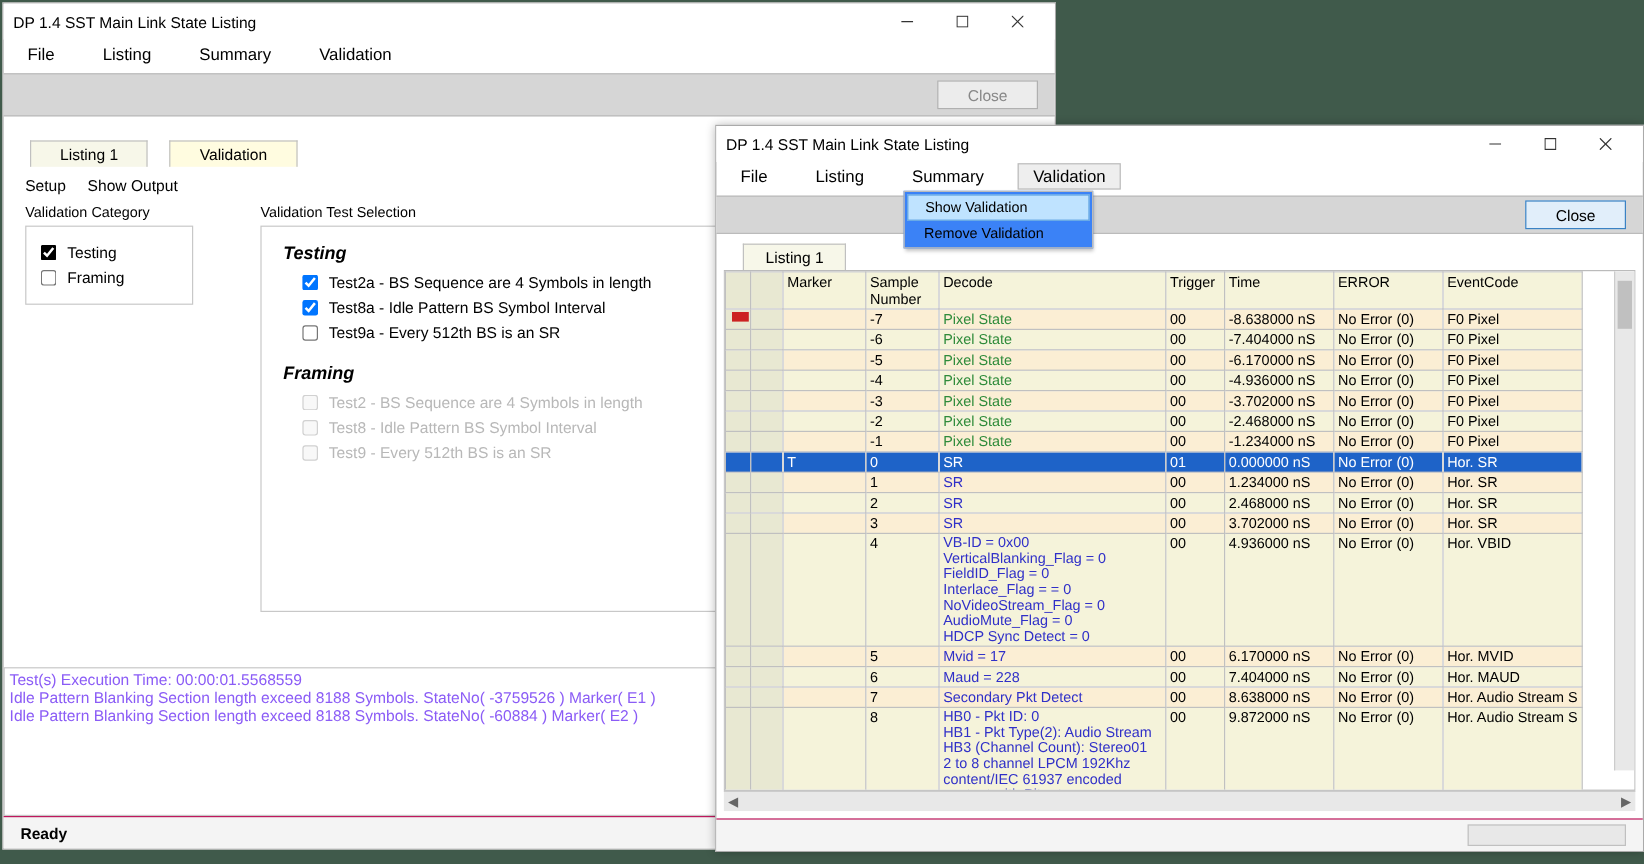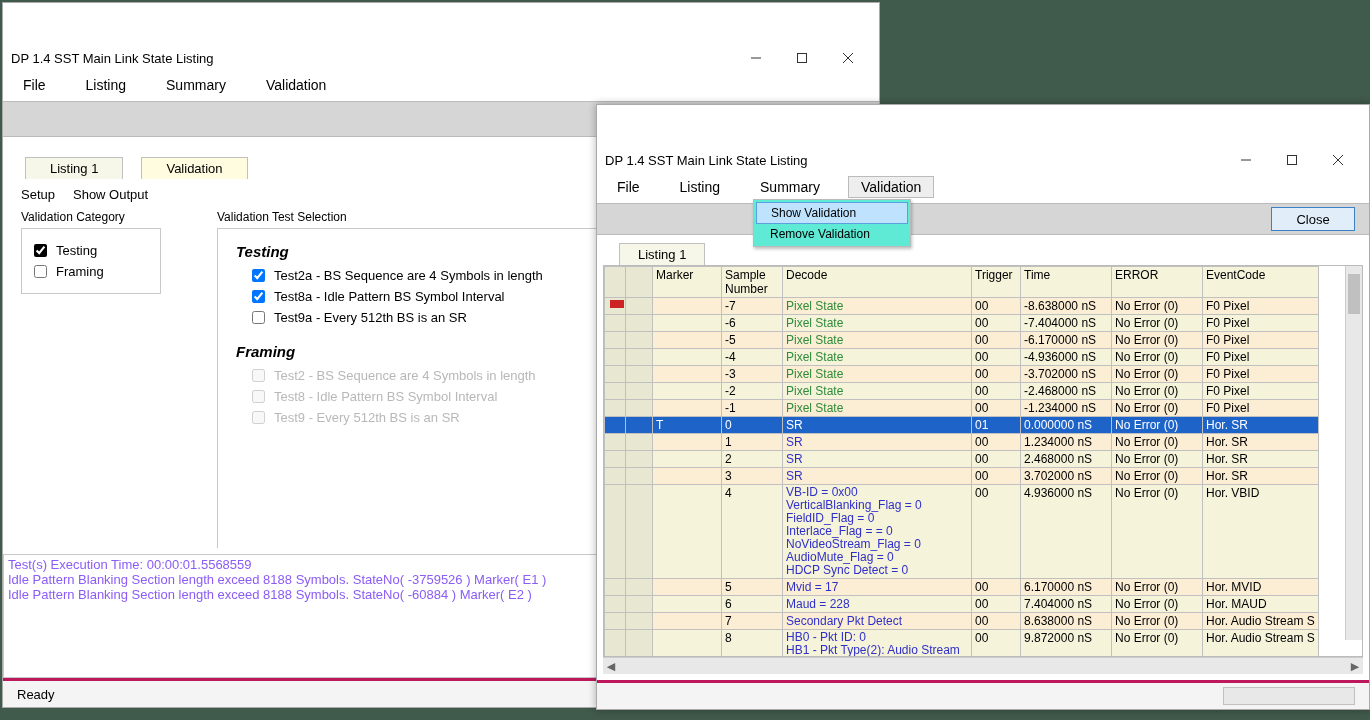--- a/index.html
+++ b/index.html
@@ -1,18 +1,18 @@
 <!DOCTYPE html>
 <html><head>
 <meta charset="utf-8">
 <style>
 html,body{margin:0;padding:0;font-family:"Segoe UI",Tahoma,sans-serif;font-size:13px;color:#000;}
 body{background:#405a4b;width:1370px;height:720px;overflow:hidden;position:relative;}
 .window{position:absolute;background:#fff;border:1px solid #aaa;display:flex;flex-direction:column;}
-.titlebar{display:flex;align-items:center;height:30px;padding:0 8px;background:#fff;margin-top:40px;}
+.titlebar{display:flex;align-items:center;height:30px;padding:0 8px;background:#fff;}
 .titlebar .title{flex:1;font-size:13px;}
 .titlebar .sysbtns{display:flex;}
 .sysbtn{width:46px;height:30px;display:flex;align-items:center;justify-content:center;font-size:13px;color:#333;}
 .sysbtn svg{pointer-events:none;}
 .menubar{display:flex;gap:16px;height:24px;align-items:center;padding:0 8px 4px 8px;font-size:14px;position:relative;}
 .menubar .menuitem{padding:2px 12px;}
 .menubar .menuitem.active{background:#eee;border:1px solid #bbb;}
 .toolbar-area{background:#d6d6d6;border-top:1px solid #bbb;border-bottom:1px solid #bbb;height:34px;display:flex;align-items:center;justify-content:flex-end;padding-right:14px;}
 .closebtn{background:#ececec;border:1px solid #b0b0b0;color:#888;width:82px;height:22px;font-size:13px;display:flex;align-items:center;justify-content:center;}
 .closebtn.enabled{background:#e1eefa;border:1px solid #3a82c4;color:#000;}
@@ -27,25 +27,25 @@
 .panel-label{font-size:12px;margin-bottom:4px;}
 .panel-box{border:1px solid #c8c8c8;padding:10px 8px;}
 .checkrow{display:flex;align-items:center;gap:6px;margin:2px 0;font-size:13px;}
 .checkrow input{accent-color:#000;}
 .rightpanel{flex:1;padding:0 8px 0 6px;overflow:hidden;margin-left:44px;}
 .rpbox{border:1px solid #c8c8c8;padding:10px 18px;height:300px;overflow:auto;}
 .grouphead{font-style:italic;font-weight:bold;font-size:15px;margin:4px 0 6px 0;}
 .optrow{display:flex;align-items:center;gap:6px;margin:2px 0;padding-left:12px;font-size:13px;}
 .dimmed{color:#b8b8b8;}
 .output{margin:6px 0 0 0;border:1px solid #c8c8c8;height:118px;padding:2px 4px;font-size:13px;color:#8b5cf6;overflow:auto;}
-.statusbar{border-top:3px solid #be185d;height:26px;display:flex;align-items:center;padding:0 14px;background:#f4f4f4;font-size:13px;}
+.statusbar{border-top:1px solid #be185d;height:26px;display:flex;align-items:center;padding:0 14px;background:#f4f4f4;font-size:13px;font-weight:bold;}
 .statusbar .spacer{flex:1;}
 .statusbar .progbox{width:130px;height:16px;border:1px solid #c0c0c0;background:#e8e8e8;}
 
-.dropdown{position:absolute;top:24px;left:156px;width:152px;background:#5eead4;border:1px solid #bbb;box-shadow:1px 2px 3px rgba(0,0,0,.25);padding:2px;font-size:12px;}
+.dropdown{position:absolute;top:24px;left:156px;width:152px;background:#3b82f6;border:1px solid #bbb;box-shadow:1px 2px 3px rgba(0,0,0,.25);padding:2px;font-size:12px;}
 .dditem{padding:3px 14px;}
 .dditem.sel{background:#bfe3ff;border:1px solid #5aa0e0;}
 .grid-area{flex:1;margin:0 6px 6px 6px;display:flex;flex-direction:column;overflow:hidden;}
 .gridtable{border-collapse:collapse;font-size:12px;table-layout:fixed;}
 .gridtable th,.gridtable td{border:1px solid #c0c0c0;padding:1px 3px;text-align:left;vertical-align:top;white-space:nowrap;overflow:hidden;}
 .gridtable th{background:#f5f3da;font-weight:normal;height:28px;}
 .gridtable .c0{width:14px;background:#e8e8d2;}
 .gridtable .c1{width:20px;background:#e8e8d2;}
 .gridtable .c2{width:62px;}
 .gridtable .c3{width:54px;}

